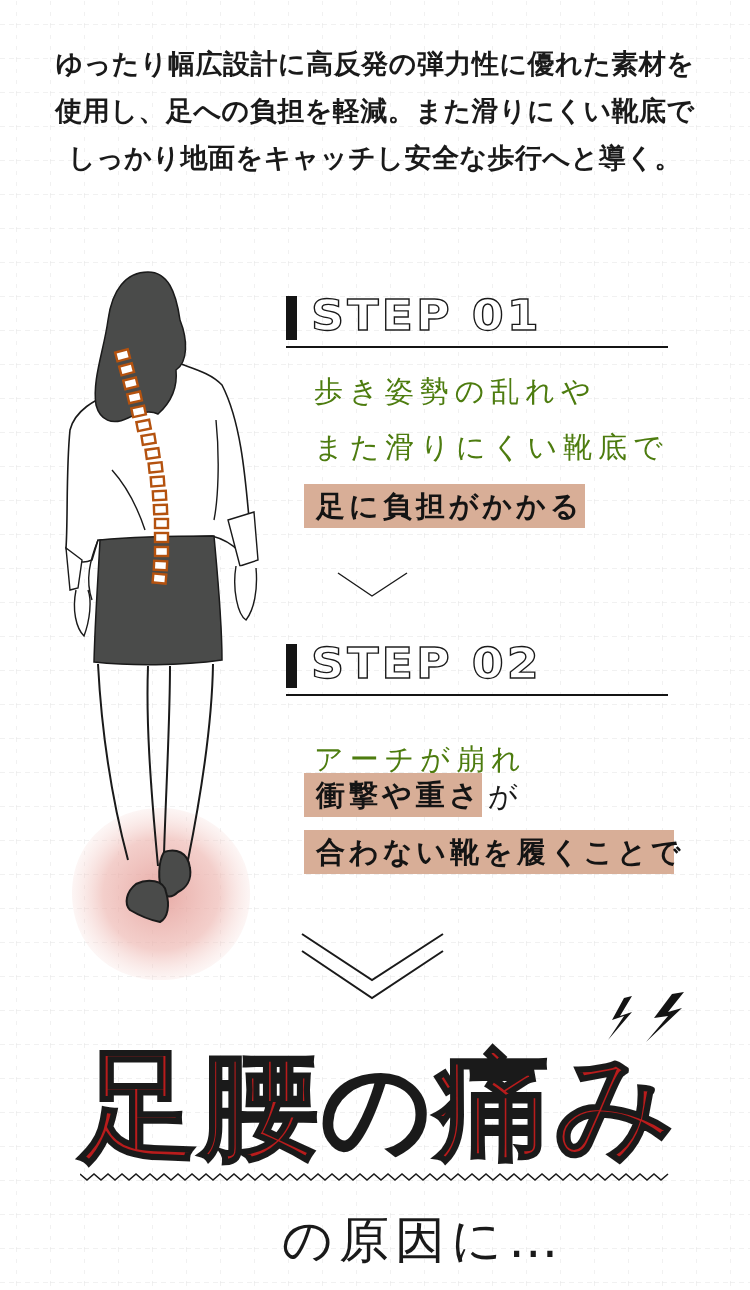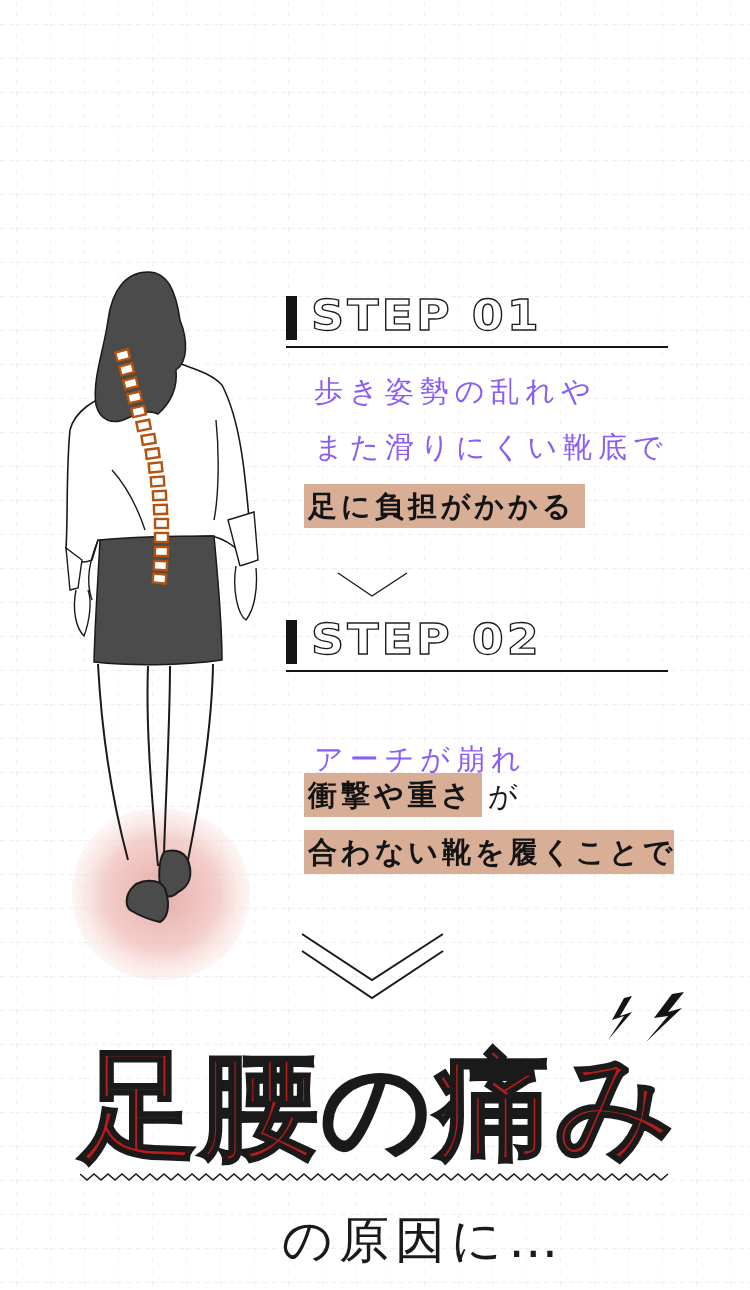--- a/index.html
+++ b/index.html
@@ -24,25 +24,25 @@
   .step-label {
     position:absolute; left:25px; top:-6px;
     font-family:"DejaVu Sans", sans-serif; font-weight:bold;
     font-size:46px; letter-spacing:3px;
     color:#ffffff; -webkit-text-stroke:1.4px #1a1a1a;
     transform:scaleY(0.92); transform-origin:left top;
     white-space:nowrap;
   }
   .step-rule { position:absolute; left:0; top:50px; width:382px; height:2px; background:#141414; }
 
-  .body-line { position:absolute; font-size:29px; letter-spacing:6px; white-space:nowrap; font-weight:normal; color:#8b5cf6; }
+  .body-line { position:absolute; font-size:29px; letter-spacing:6px; white-space:nowrap; font-weight:normal; color:#4d7c0f; }
   .hl {
     position:absolute; background:#D8AE97; height:44px;
     font-size:29px; font-weight:bold; letter-spacing:4px; line-height:44px;
-    padding-left:4px; box-sizing:border-box; white-space:nowrap; color:#141414;
+    padding-left:12px; box-sizing:border-box; white-space:nowrap; color:#141414;
   }
   .plain-after { position:absolute; font-size:29px; white-space:nowrap; color:#1a1a1a; }
 
   .illus { position:absolute; left:0; top:0; }
 
   .big-title {
     position:absolute; left:80px; top:1040px; width:600px; height:130px;
     font-size:118px; font-weight:bold; letter-spacing:2px; white-space:nowrap;
     line-height:130px;
   }
@@ -61,20 +61,23 @@
   <defs>
     <pattern id="gp" width="34" height="34" patternUnits="userSpaceOnUse" x="16" y="24">
       <line x1="0" y1="0" x2="34" y2="0" stroke="#e4e4e4" stroke-width="1" stroke-dasharray="5 4"></line>
       <line x1="0" y1="0" x2="0" y2="34" stroke="#e4e4e4" stroke-width="1" stroke-dasharray="4 7"></line>
     </pattern>
   </defs>
   <rect width="750" height="1290" fill="url(#gp)"></rect>
 </svg>
 
 <div class="intro">
+  <div>ゆったり幅広設計に高反発の弾力性に優れた素材を</div>
+  <div>使用し、足への負担を軽減。また滑りにくい靴底で</div>
+  <div>しっかり地面をキャッチし安全な歩行へと導く。</div>
 </div>
 
 <svg class="illus" width="750" height="1290" viewBox="0 0 750 1290">
 
   <defs>
     <radialGradient id="glow" cx="50%" cy="50%" r="50%">
       <stop offset="0%" stop-color="#E39B95" stop-opacity="0.85"></stop>
       <stop offset="65%" stop-color="#EDB5AF" stop-opacity="0.65"></stop>
       <stop offset="100%" stop-color="#F6D9D5" stop-opacity="0.25"></stop>
     </radialGradient>
@@ -132,21 +135,21 @@
   <div class="step-rule"></div>
 </div>
 <div class="body-line" style="left:314px; top:372px;">歩き姿勢の乱れや</div>
 <div class="body-line" style="left:314px; top:428px;">また滑りにくい靴底で</div>
 <div class="hl" style="left:304px; top:484px; width:281px;">足に負担がかかる</div>
 
 <svg style="position:absolute; left:336px; top:570px;" width="74" height="30">
   <polyline points="2,3 36,26 71,3" fill="none" stroke="#1a1a1a" stroke-width="1.4"></polyline>
 </svg>
 
-<div class="step-head" style="top:620px;text-decoration:underline;">
+<div class="step-head" style="top:644px;text-decoration:underline;">
   <div class="step-bar"></div>
   <div class="step-label">STEP 02</div>
   <div class="step-rule"></div>
 </div>
 <div class="body-line" style="left:314px; top:740px;">アーチが崩れ</div>
 <div class="hl" style="left:304px; top:773px; width:178px;">衝撃や重さ</div>
 <div class="plain-after" style="left:488px; top:777px;">が</div>
 <div class="hl" style="left:304px; top:830px; width:370px;">合わない靴を履くことで</div>
 
 <svg style="position:absolute; left:298px; top:930px;" width="150" height="74">

